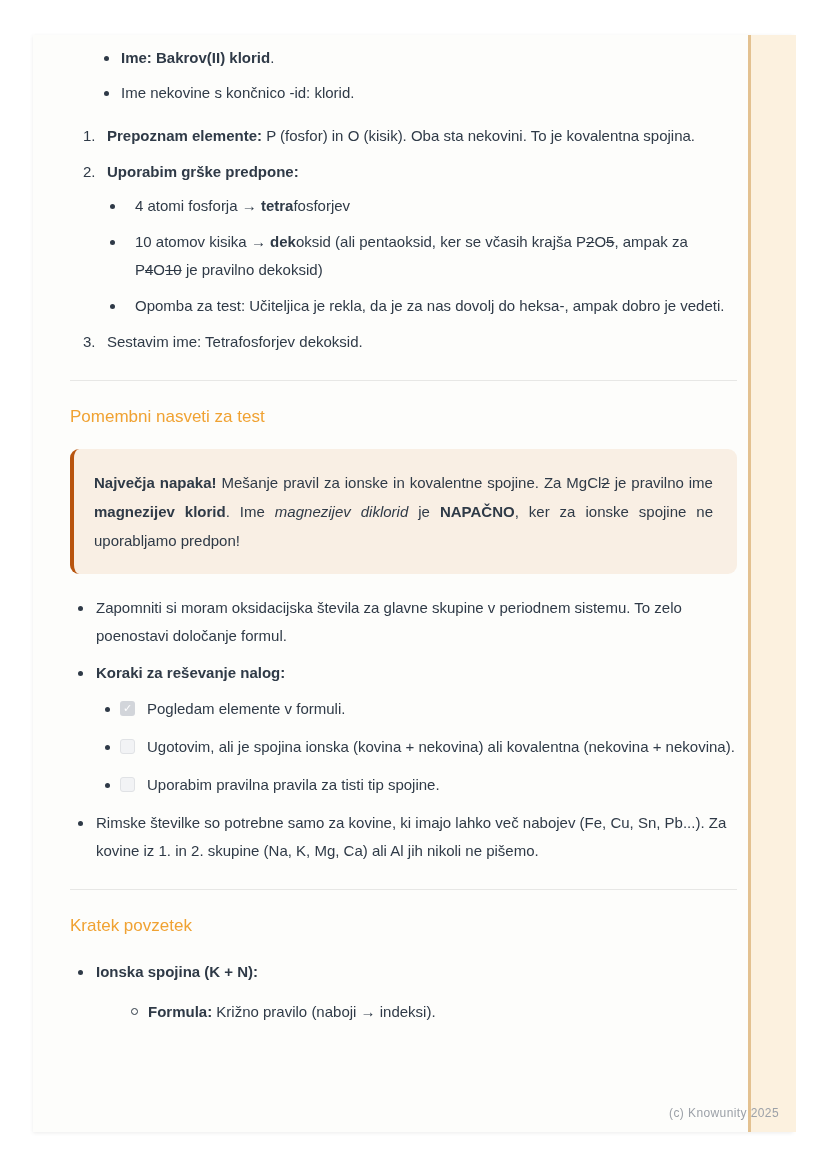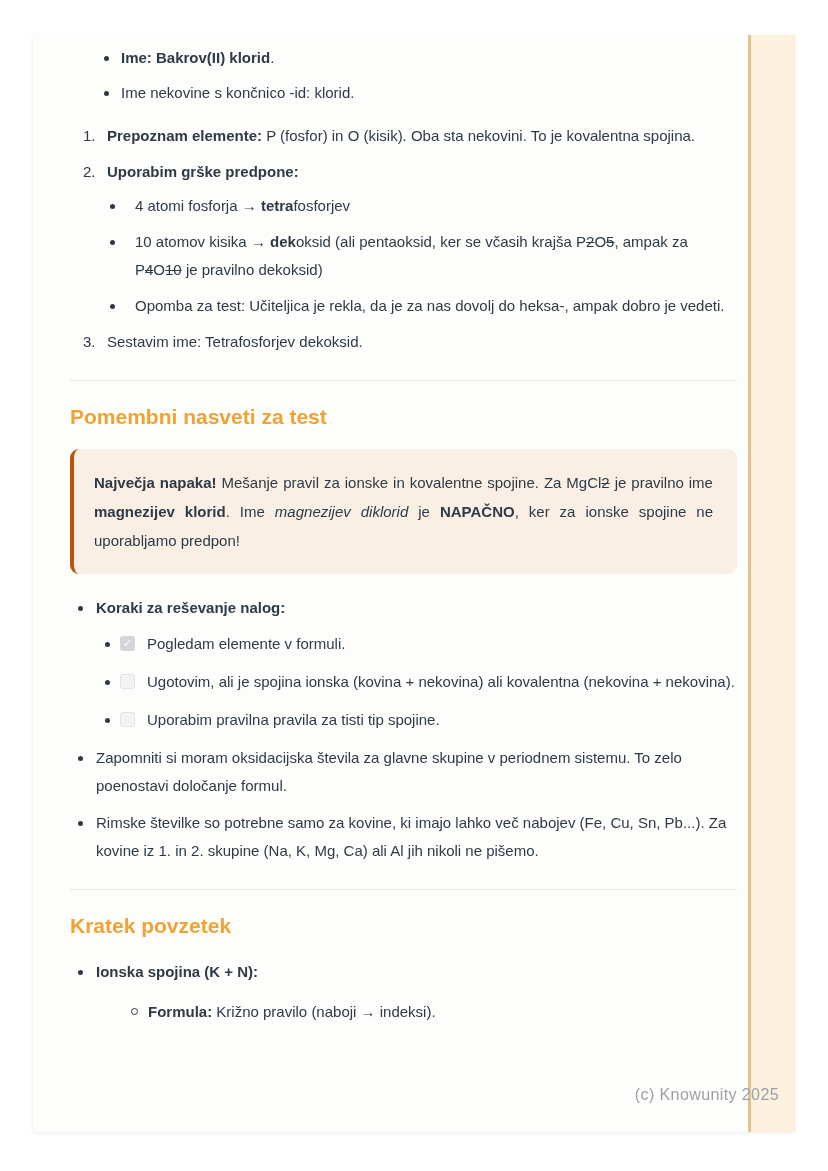--- a/index.html
+++ b/index.html
@@ -53,21 +53,21 @@
   .ol-steps .marker{position:absolute;left:13px;top:0;}
   .ol-sub{margin-top:6px;}
   .ol-sub li{padding-left:28px;margin-bottom:8px;position:relative;}
   .ol-sub li::before{
     content:"";position:absolute;left:3px;top:12px;
     width:5px;height:5px;border-radius:50%;background:var(--text);
   }
   .divider{border:none;border-top:1px solid var(--divider);margin:24px 0 22px 0;}
   h2{
     color:var(--accent-heading);
-    font-size:21px;line-height:28px;font-weight:700;
+    font-size:17px;line-height:28px;font-weight:400;
     margin:4px 0 18px 0;
   }
   .callout{
     background:var(--callout-bg);
     border-left:4px solid var(--callout-border);
     border-radius:9px;
     padding:19px 24px 19px 20px;
     text-align:justify;
     margin:0 0 20px 0;
     line-height:29px;
@@ -94,22 +94,22 @@
   .checkbox.unchecked{background:var(--cb-unchecked-bg);border:1px solid var(--cb-unchecked-border);box-sizing:border-box;}
   
   .ul-circle{margin-top:12px;}
   .ul-circle li{padding-left:52px;}
   .ul-circle li::before{
     content:"";position:absolute;left:35px;top:10px;
     width:5px;height:5px;border-radius:50%;
     border:1.5px solid var(--text);background:transparent;
   }
   .watermark{
-    position:absolute;right:14px;bottom:28px;
-    font-size:16px;letter-spacing:.4px;
+    position:absolute;right:14px;bottom:12px;
+    font-size:12px;letter-spacing:.4px;
     color:var(--watermark-gray);z-index:3;
   }
 </style>
 </head>
 <body>
 
 <div class="page">
 
   <div class="strip"></div>
 
@@ -141,38 +141,38 @@
       </li>
     </ol>
 
     <hr class="divider">
 
     <h2>Pomembni nasveti za test</h2>
 
     <div class="callout"><span style="font-weight: 700;">Največja napaka!</span><span> Mešanje pravil za ionske in kovalentne spojine. Za MgCl</span><span style="text-decoration: line-through;">2</span><span> je pravilno ime </span><span style="font-weight: 700;">magnezijev klorid</span><span>. Ime </span><span style="font-style: italic;">magnezijev diklorid</span><span> je </span><span style="font-weight: 700;">NAPAČNO</span><span>, ker za ionske spojine ne uporabljamo predpon!</span></div>
 
     <ul class="ul-top">
+      <li><span>Zapomniti si moram oksidacijska števila za glavne skupine v periodnem sistemu. To zelo poenostavi določanje formul.</span></li>
       <li>
         <span><span style="font-weight: 700;">Koraki za reševanje nalog:</span></span>
         <ul class="ul-checks">
           <li>
             <span class="checkbox checked">✓</span>
             <span><span>Pogledam elemente v formuli.</span></span>
           </li>
           <li>
             <span class="checkbox unchecked"></span>
             <span><span>Ugotovim, ali je spojina ionska (kovina + nekovina) ali kovalentna (nekovina + nekovina).</span></span>
           </li>
           <li>
             <span class="checkbox unchecked"></span>
             <span><span>Uporabim pravilna pravila za tisti tip spojine.</span></span>
           </li>
         </ul>
       </li>
-      <li><span>Zapomniti si moram oksidacijska števila za glavne skupine v periodnem sistemu. To zelo poenostavi določanje formul.</span></li>
       <li><span>Rimske številke so potrebne samo za kovine, ki imajo lahko več nabojev (Fe, Cu, Sn, Pb...). Za kovine iz 1. in 2. skupine (Na, K, Mg, Ca) ali Al jih nikoli ne pišemo.</span></li>
     </ul>
 
     <hr class="divider">
 
     <h2>Kratek povzetek</h2>
 
     <ul class="ul-top">
       <li>
         <span><span style="font-weight: 700;">Ionska spojina (K + N):</span></span>

